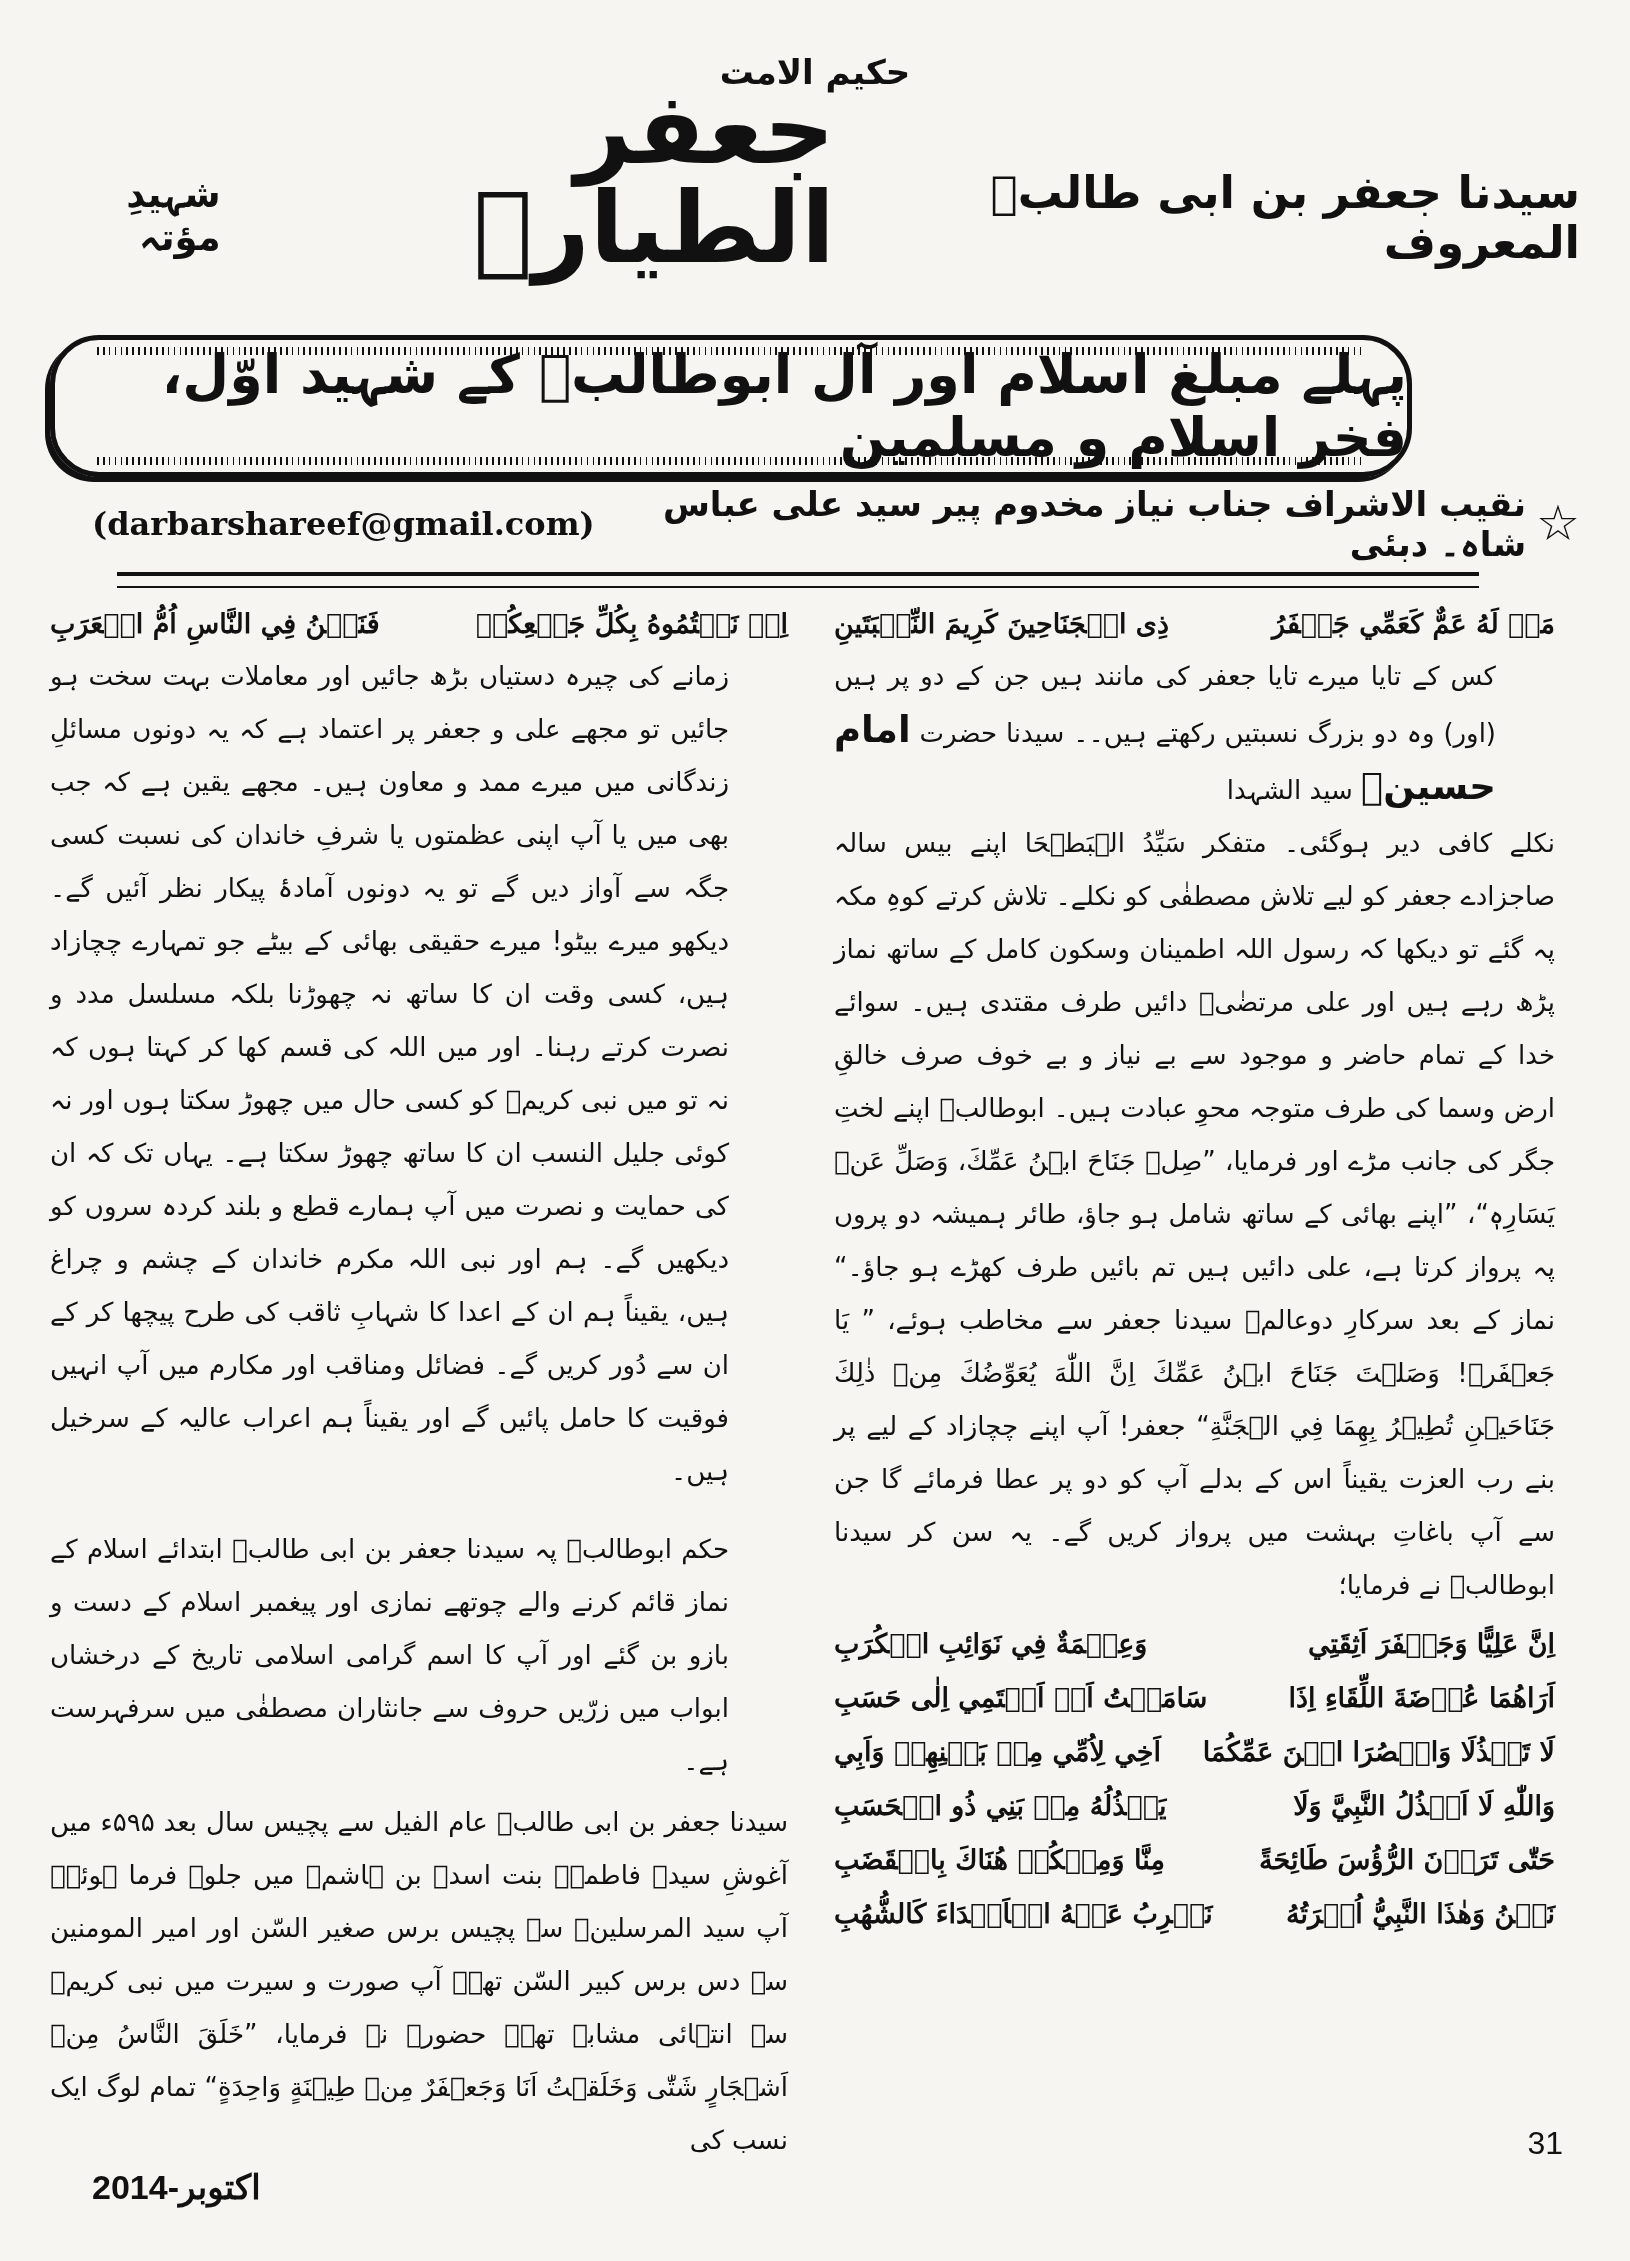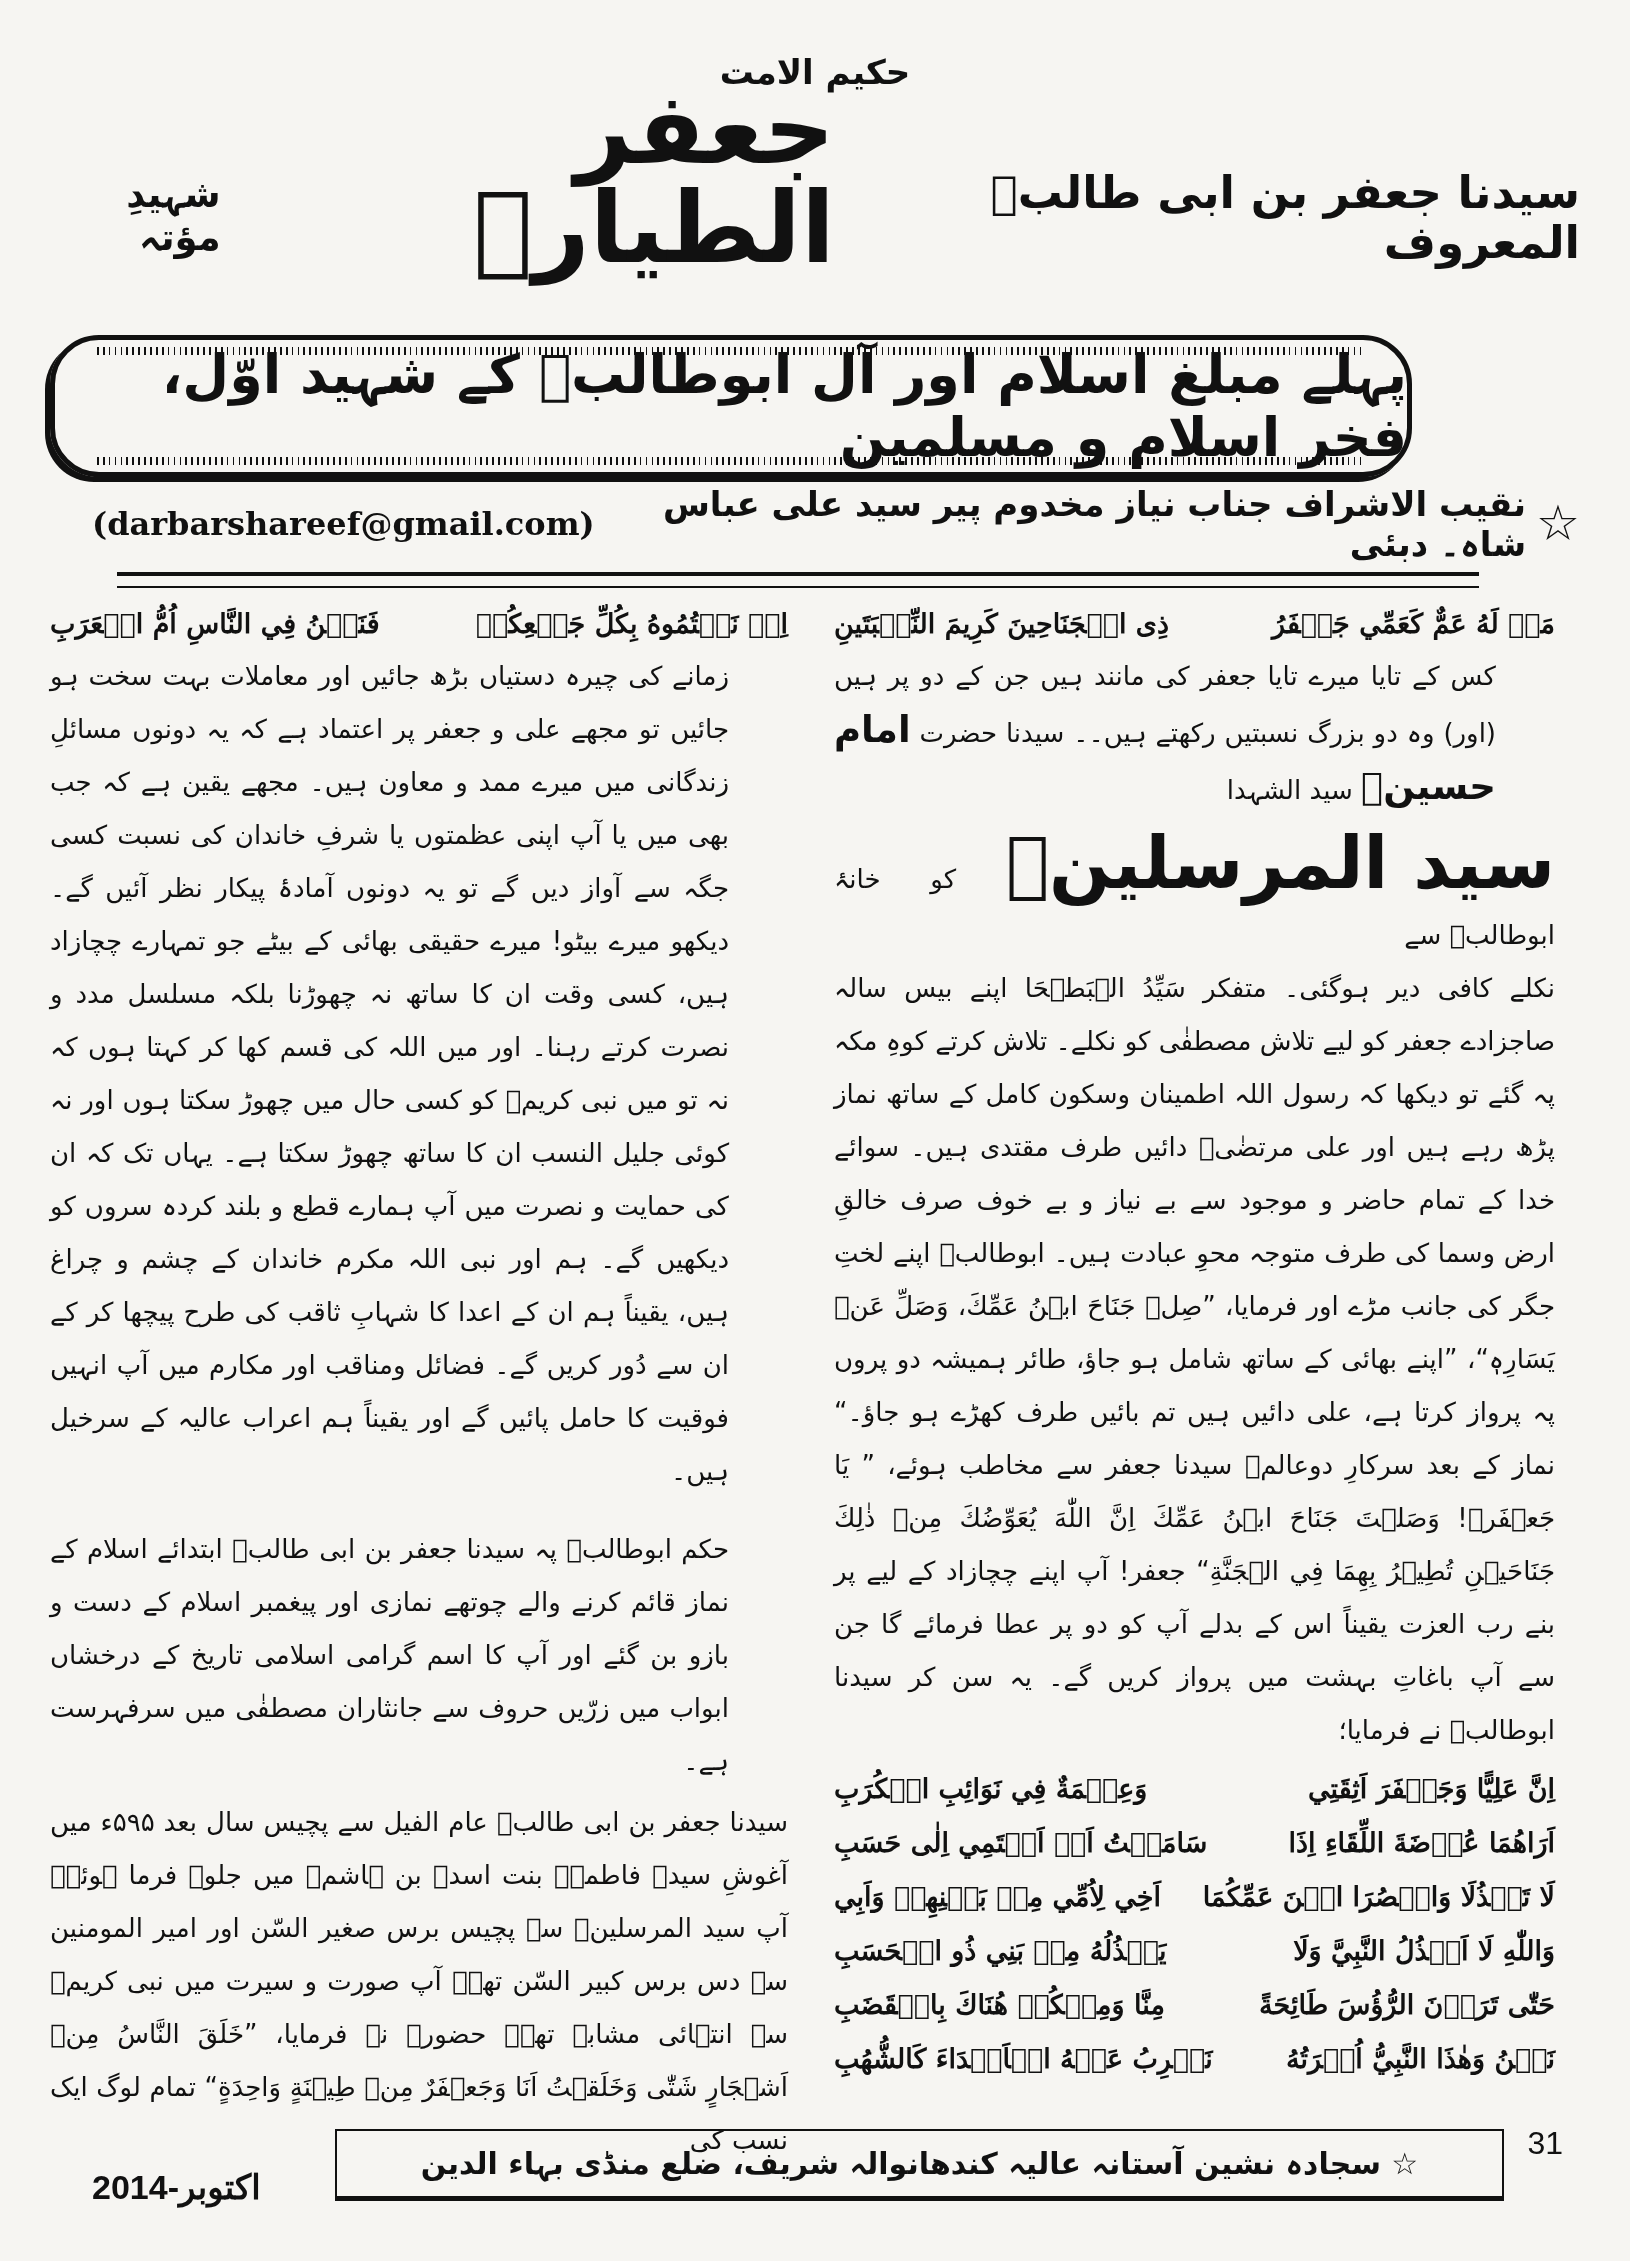--- a/index.html
+++ b/index.html
@@ -112,24 +112,20 @@
 
   <div class="col col-right">
     <div class="verse-pair">
       <span>مَنۡ لَهُ عَمٌّ كَعَمِّي جَعۡفَرُ</span>
       <span>ذِی الۡجَنَاحِينَ كَرِيمَ النِّسۡبَتَينِ</span>
     </div>
     <p class="indent">
       <span>کس کے تایا میرے تایا جعفر کی مانند ہیں جن کے دو پر ہیں (اور) وہ دو بزرگ نسبتیں رکھتے ہیں۔۔ سیدنا حضرت</span>
       <span class="heading-inline">امام حسینؑ</span>
       <span>سید الشہدا</span>
-    </p>
-    <p>
-      <span class="heading-huge">سید المرسلینؐ</span>
-      <span>کو خانۂ ابوطالبؑ سے</span>
     </p>
     <p>
       <span>نکلے کافی دیر ہوگئی۔ متفکر سَیِّدُ الۡبَطۡحَا اپنے بیس سالہ صاجزادے جعفر کو لیے</span>
       <span>تلاش مصطفٰی کو نکلے۔ تلاش کرتے کوہِ مکہ پہ گئے تو دیکھا کہ رسول اللہ اطمینان</span>
       <span>وسکون کامل کے ساتھ نماز پڑھ رہے ہیں اور علی مرتضٰیؑ دائیں طرف مقتدی</span>
       <span>ہیں۔ سوائے خدا کے تمام حاضر و موجود سے بے نیاز و بے خوف صرف خالقِ ارض</span>
       <span>وسما کی طرف متوجہ محوِ عبادت ہیں۔ ابوطالبؑ اپنے لختِ جگر کی جانب مڑے اور</span>
       <span>فرمایا، ”صِلۡ جَنَاحَ ابۡنُ عَمِّكَ، وَصَلِّ عَنۡ يَسَارِهٖ“، ”اپنے بھائی کے ساتھ</span>
       <span>شامل ہو جاؤ، طائر ہمیشہ دو پروں پہ پرواز کرتا ہے، علی دائیں ہیں تم بائیں طرف</span>
       <span>کھڑے ہو جاؤ۔“ نماز کے بعد سرکارِ دوعالمؐ سیدنا جعفر سے مخاطب ہوئے، ”</span>
@@ -193,23 +189,17 @@
     </p>
     <p style="margin-top:8.4px">
       <span>سیدنا جعفر بن ابی طالبؑ عام الفیل سے پچیس سال بعد ۵۹۵ء میں آغوشِ سیدہ</span>
       <span>فاطمہؑ بنت اسدؑ بن ہاشمؑ میں جلوہ فرما ہوئے۔ آپ سید المرسلینؐ سے پچیس برس</span>
       <span>صغیر السّن اور امیر المومنین سے دس برس کبیر السّن تھے۔ آپ صورت و سیرت</span>
       <span>میں نبی کریمؐ سے انتہائی مشابہ تھے۔ حضورؐ نے فرمایا، ”خَلَقَ النَّاسُ مِنۡ</span>
       <span>اَشۡجَارٍ شَتّٰى وَخَلَقۡتُ اَنَا وَجَعۡفَرٌ مِنۡ طِيۡنَةٍ وَاحِدَةٍ“ تمام لوگ ایک نسب کی</span>
     </p>
   </div>
 
-  <div class="footer-box">
-    <span class="footer-text">
-      <span>☆</span>
-      <span>سجادہ نشین آستانہ عالیہ کندھانوالہ شریف، ضلع منڈی بہاء الدین</span>
-    </span>
-  </div>
   <div class="page-num">31</div>
   <div class="issue-date">اکتوبر-2014</div>
 
 </div>
 
 
 </body></html>

